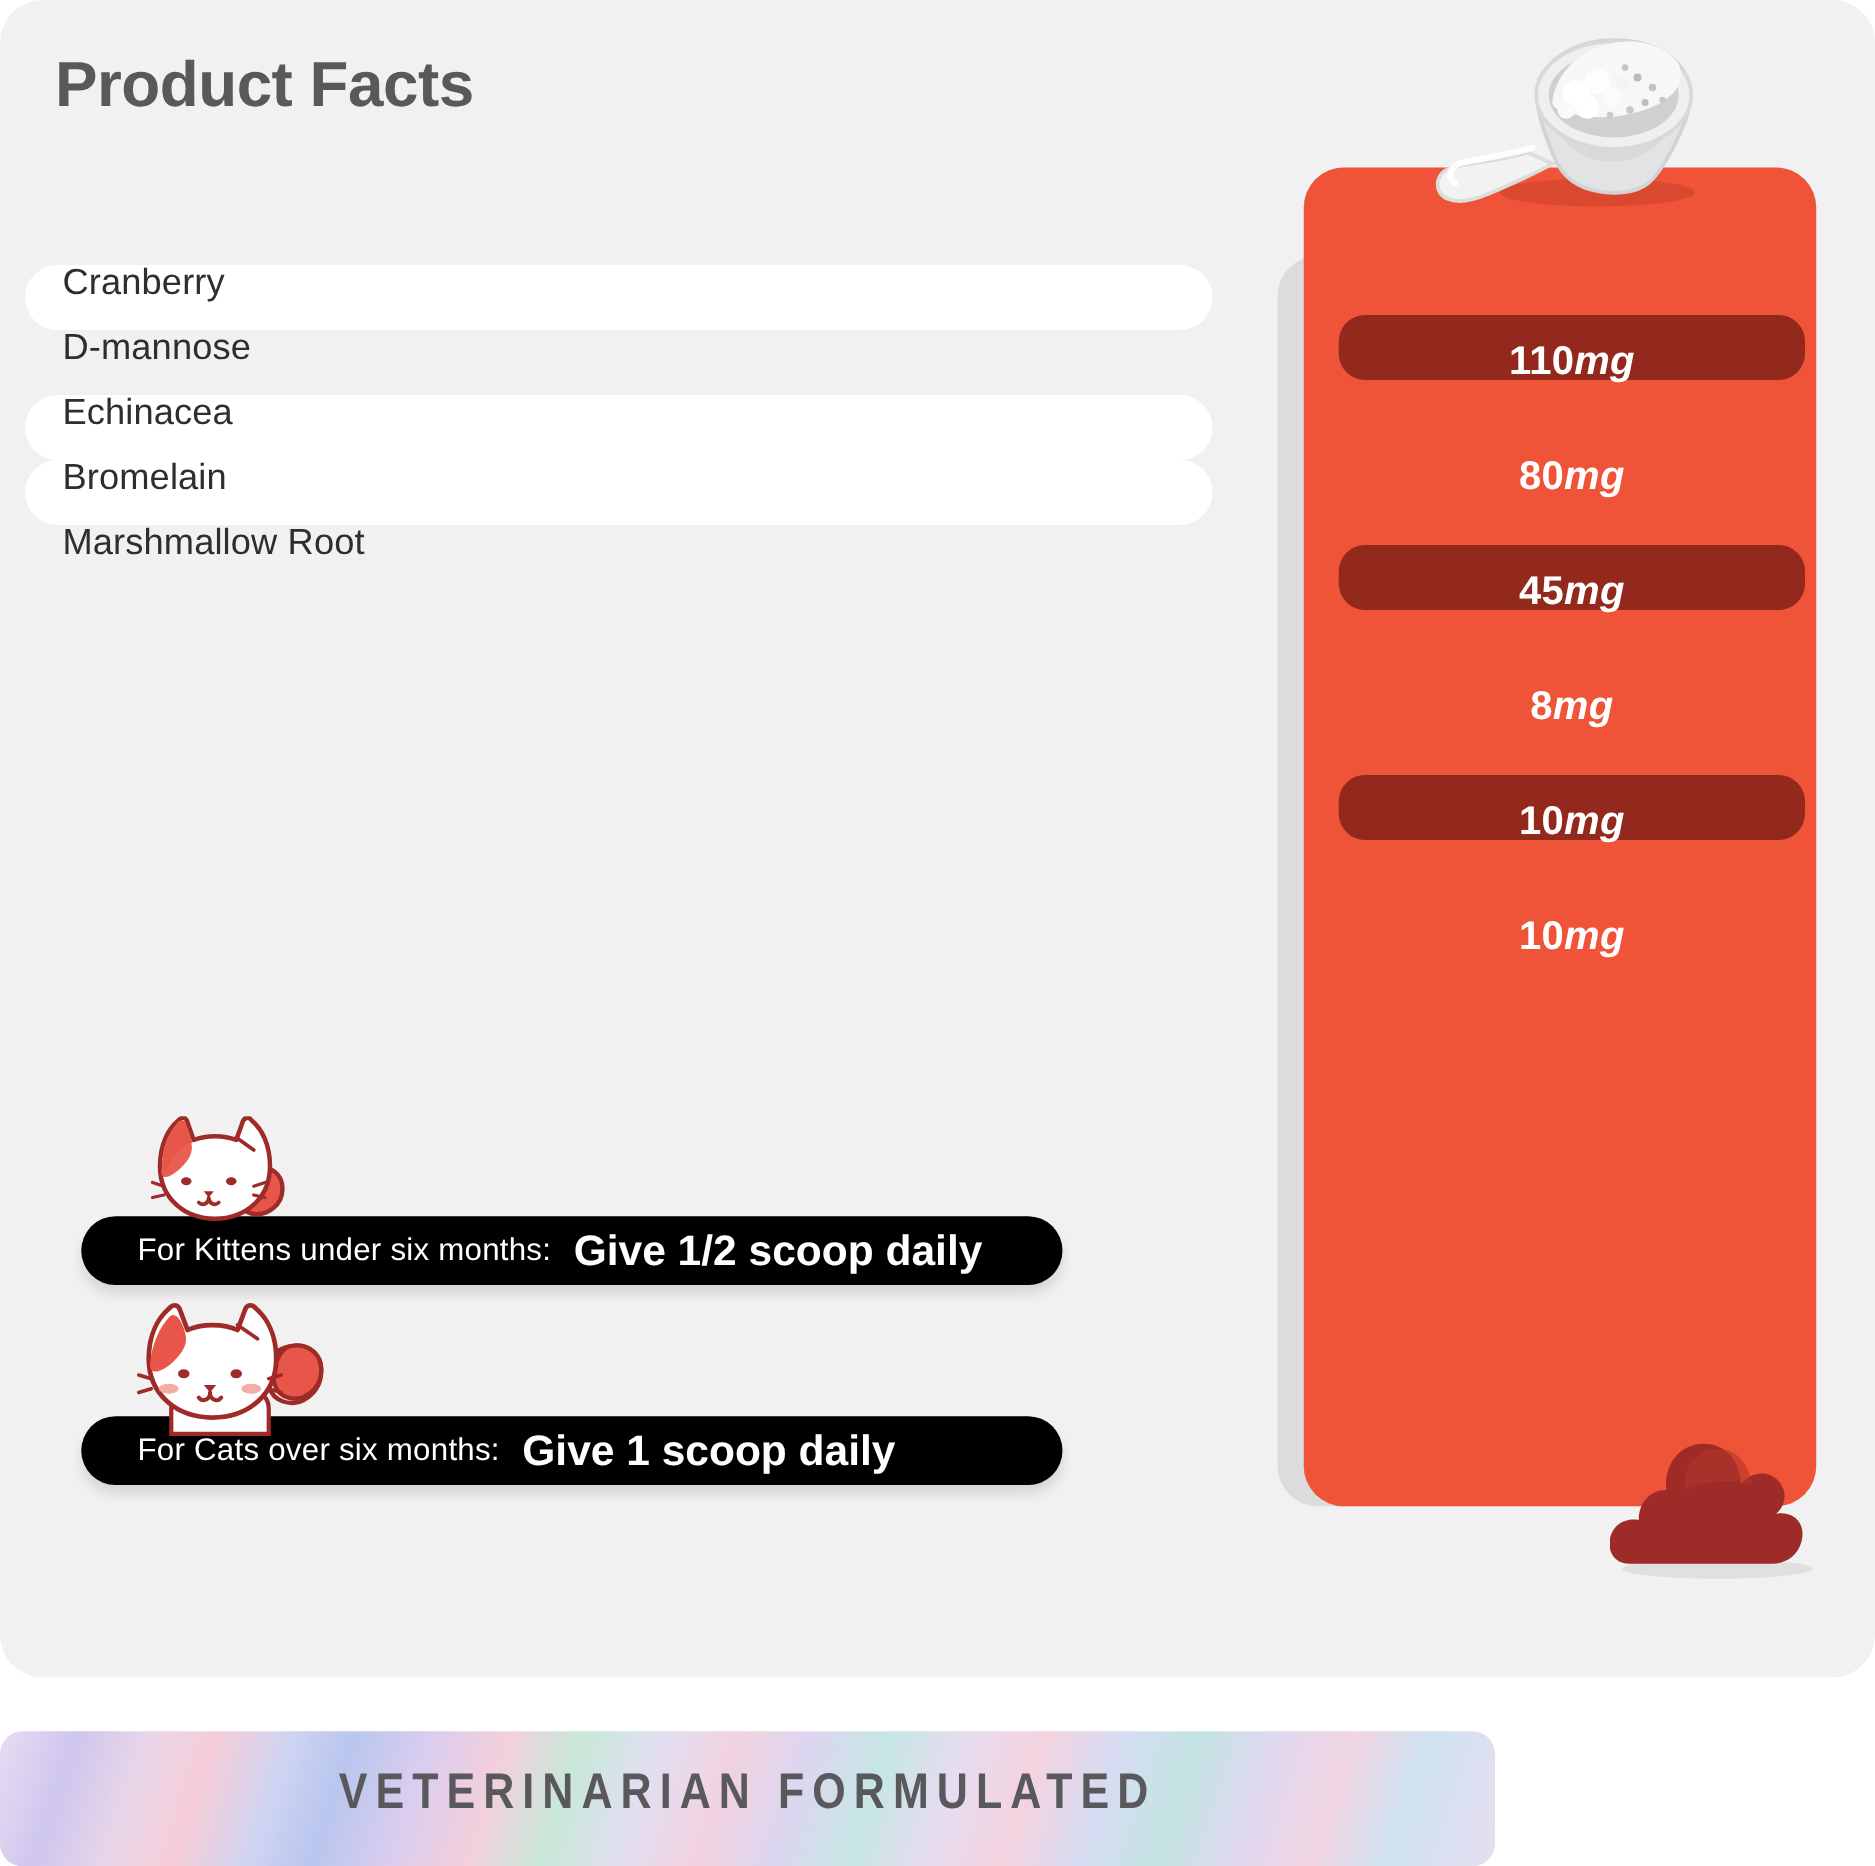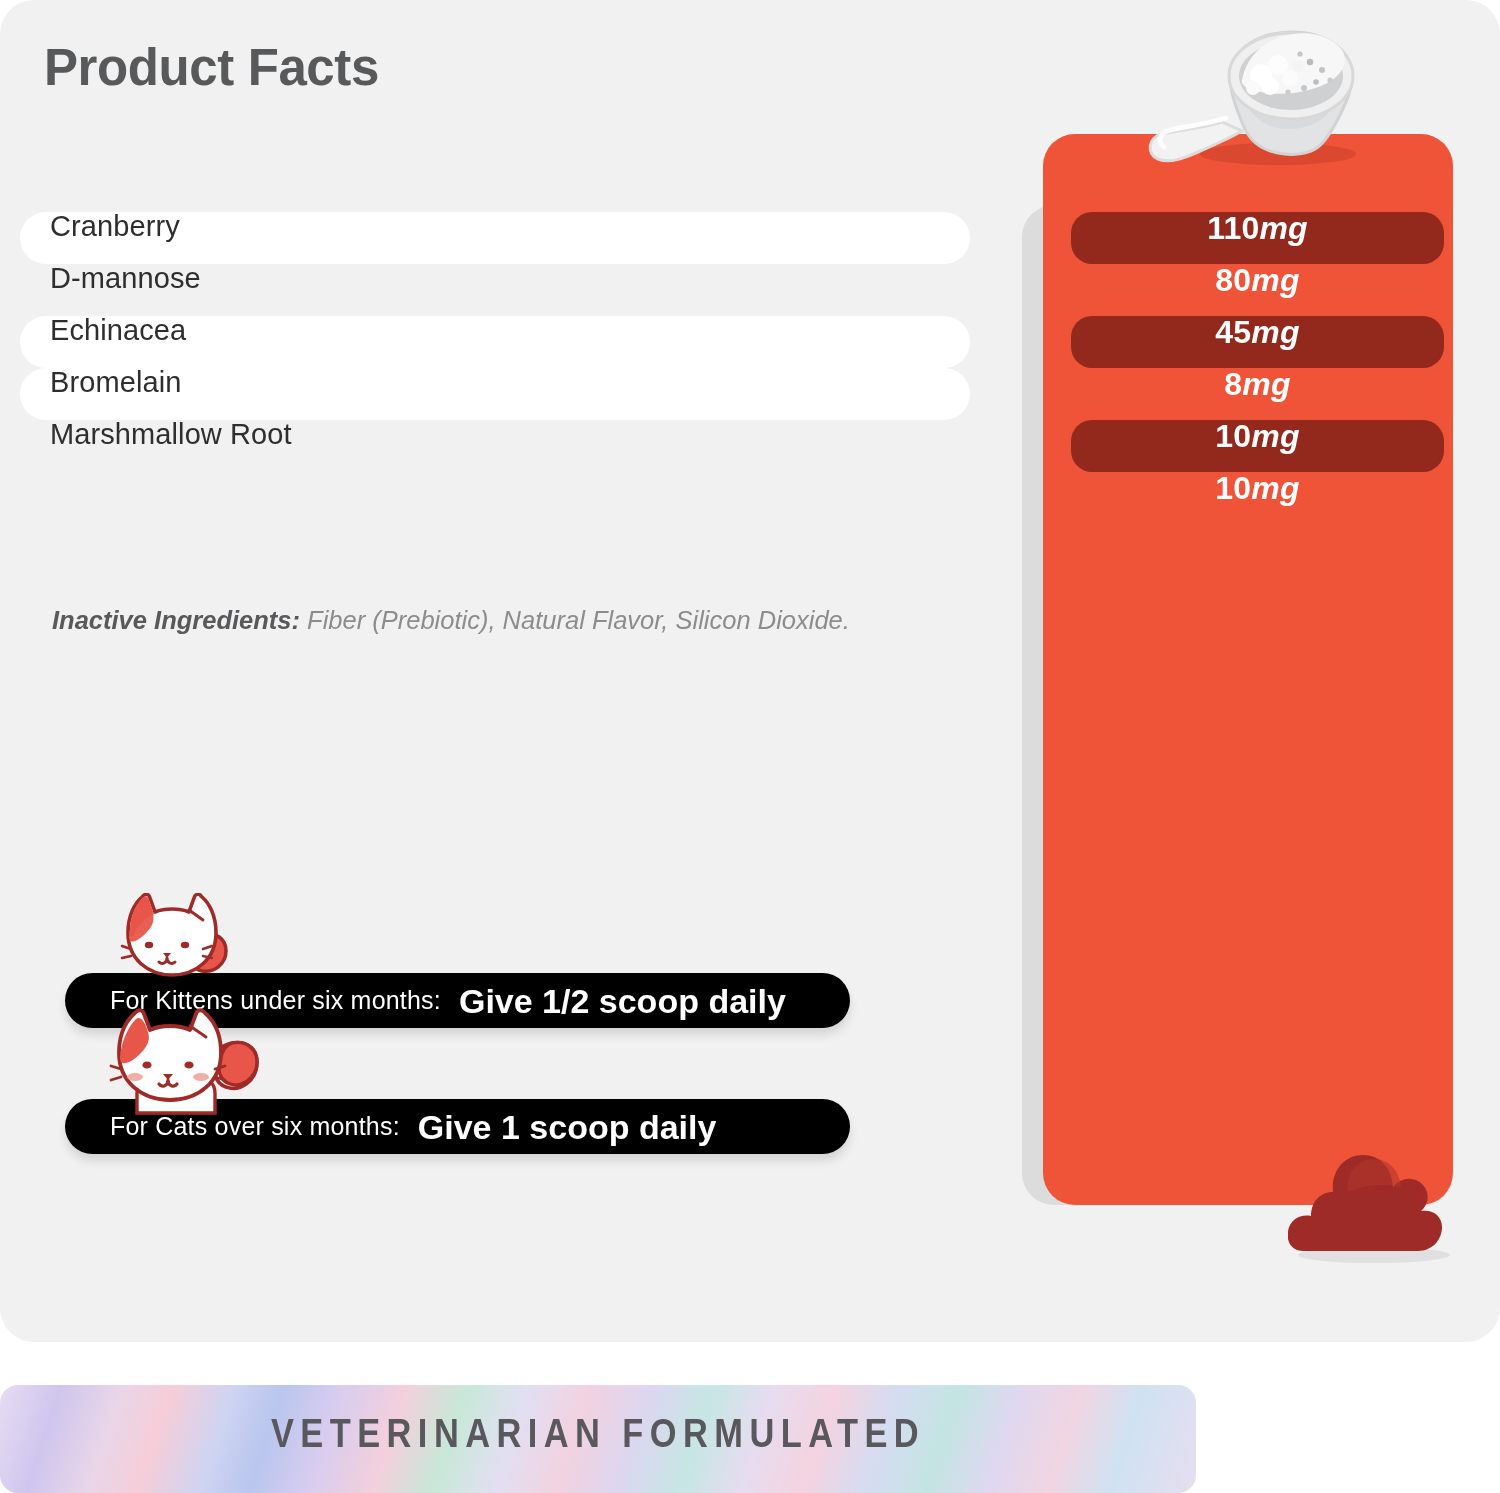--- a/index.html
+++ b/index.html
@@ -153,23 +153,24 @@
   }
   #dose-values {
     position: absolute;
     left: 1071px;
     top: 212px;
     width: 373px;
   }
   .value-row {
     height: 52px;
     display: flex;
-    align-items: flex-start;
+    align-items: flex-end;
     justify-content: center;
     border-radius: 21px;
+    margin-top: 40px;
   }
   .value-row.striped {
     background: #92291c;
   }
   .value-text {
     font-size: 32px;
     font-weight: 700;
     color: #ffffff;
     letter-spacing: 0.2px;
     line-height: 1;
@@ -248,24 +249,20 @@
       <span class="ingredient-name">Echinacea</span>
     </div>
     <div class="ingredient-row striped">
       <span class="ingredient-name">Bromelain</span>
     </div>
     <div class="ingredient-row">
       <span class="ingredient-name">Marshmallow Root</span>
     </div>
   </div>
 
-  <div id="inactive-line">
-    <span id="inactive-label">Inactive Ingredients:</span>
-    <span id="inactive-value">Fiber (Prebiotic), Natural Flavor, Silicon Dioxide.</span>
-  </div>
 
   <div class="dose-block" style="left:65px; top:973px; width:785px;">
     <svg class="cat-art" style="left:36px; top:-80px;" width="135" height="95" viewBox="0 0 135 95">
 
       <path d="M101 42 c14 -4 24 4 24 16 c0 13 -12 22 -24 20 c-9 -2 -12 -10 -11 -19 c1 -8 4 -15 11 -17 z" fill="#e8564a" stroke="#9e2b28" stroke-width="3.5"></path>
 
       <path d="M27 40 c0 -18 7 -30 14 -36 l1 -1 c3 -3 6 -2 7 2 l5 14 c5 -2 11 -3 17 -3 c6 0 12 1 17 3 l5 -14
                c1 -4 5 -5 7 -2 l1 1 c7 6 14 18 14 36 c0 26 -20 42 -44 42 c-24 0 -44 -16 -44 -42 z" fill="#ffffff" stroke="#9e2b28" stroke-width="3.6" stroke-linejoin="round"></path>
 
       <path d="M29 37 c0 -14 6 -25 12 -32 c3 -3 6 -2 7 2 l5 14 c-9 4 -16 11 -20 21 c-2 4 -4 2 -4 -5 z" fill="#e8564a"></path>
@@ -282,21 +279,21 @@
 
       <path d="M30 56 l-9 -3 M30 63 l-9 2 M102 56 l9 -3 M102 63 l9 2" stroke="#9e2b28" stroke-width="2.6" stroke-linecap="round" fill="none"></path>
     </svg>
 
     <div class="dose-pill">
       <span class="dose-text">For Kittens under six months:</span>
       <span class="dose-amount">Give 1/2 scoop daily</span>
     </div>
   </div>
 
-  <div class="dose-block" style="left:65px; top:1099px; width:785px;">
+  <div class="dose-block" style="left:65px; top:1133px; width:785px;">
     <svg class="cat-art" style="left:32px; top:-92px;" width="165" height="110" viewBox="0 0 165 110">
 
       <path d="M108 56 c18 -28 52 -26 52 -1 c0 19 -17 30 -31 25 c-11 -4 -14 -16 -8 -25" fill="#ffffff" stroke="#9e2b28" stroke-width="3.6" stroke-linecap="round"></path>
       <path d="M135 36 c14 -3 25 6 25 19 c0 15 -14 26 -27 22 c-10 -3 -13 -14 -10 -24 c2 -9 6 -15 12 -17 z" fill="#e8564a" stroke="#9e2b28" stroke-width="3.4"></path>
 
       <path d="M40 86 c0 -10 8 -16 18 -16 l42 0 c10 0 18 6 18 16 l0 20 l-78 0 z" fill="#ffffff" stroke="#9e2b28" stroke-width="3.4"></path>
 
       <path d="M22 46 c0 -20 8 -33 16 -40 l1 -1 c3 -3 7 -2 8 2 l6 16 c6 -3 13 -4 20 -4 c7 0 14 1 20 4 l6 -16
                c1 -4 5 -5 8 -2 l1 1 c8 7 16 20 16 40 c0 29 -23 47 -51 47 c-28 0 -51 -18 -51 -47 z" fill="#ffffff" stroke="#9e2b28" stroke-width="3.8" stroke-linejoin="round"></path>
 

